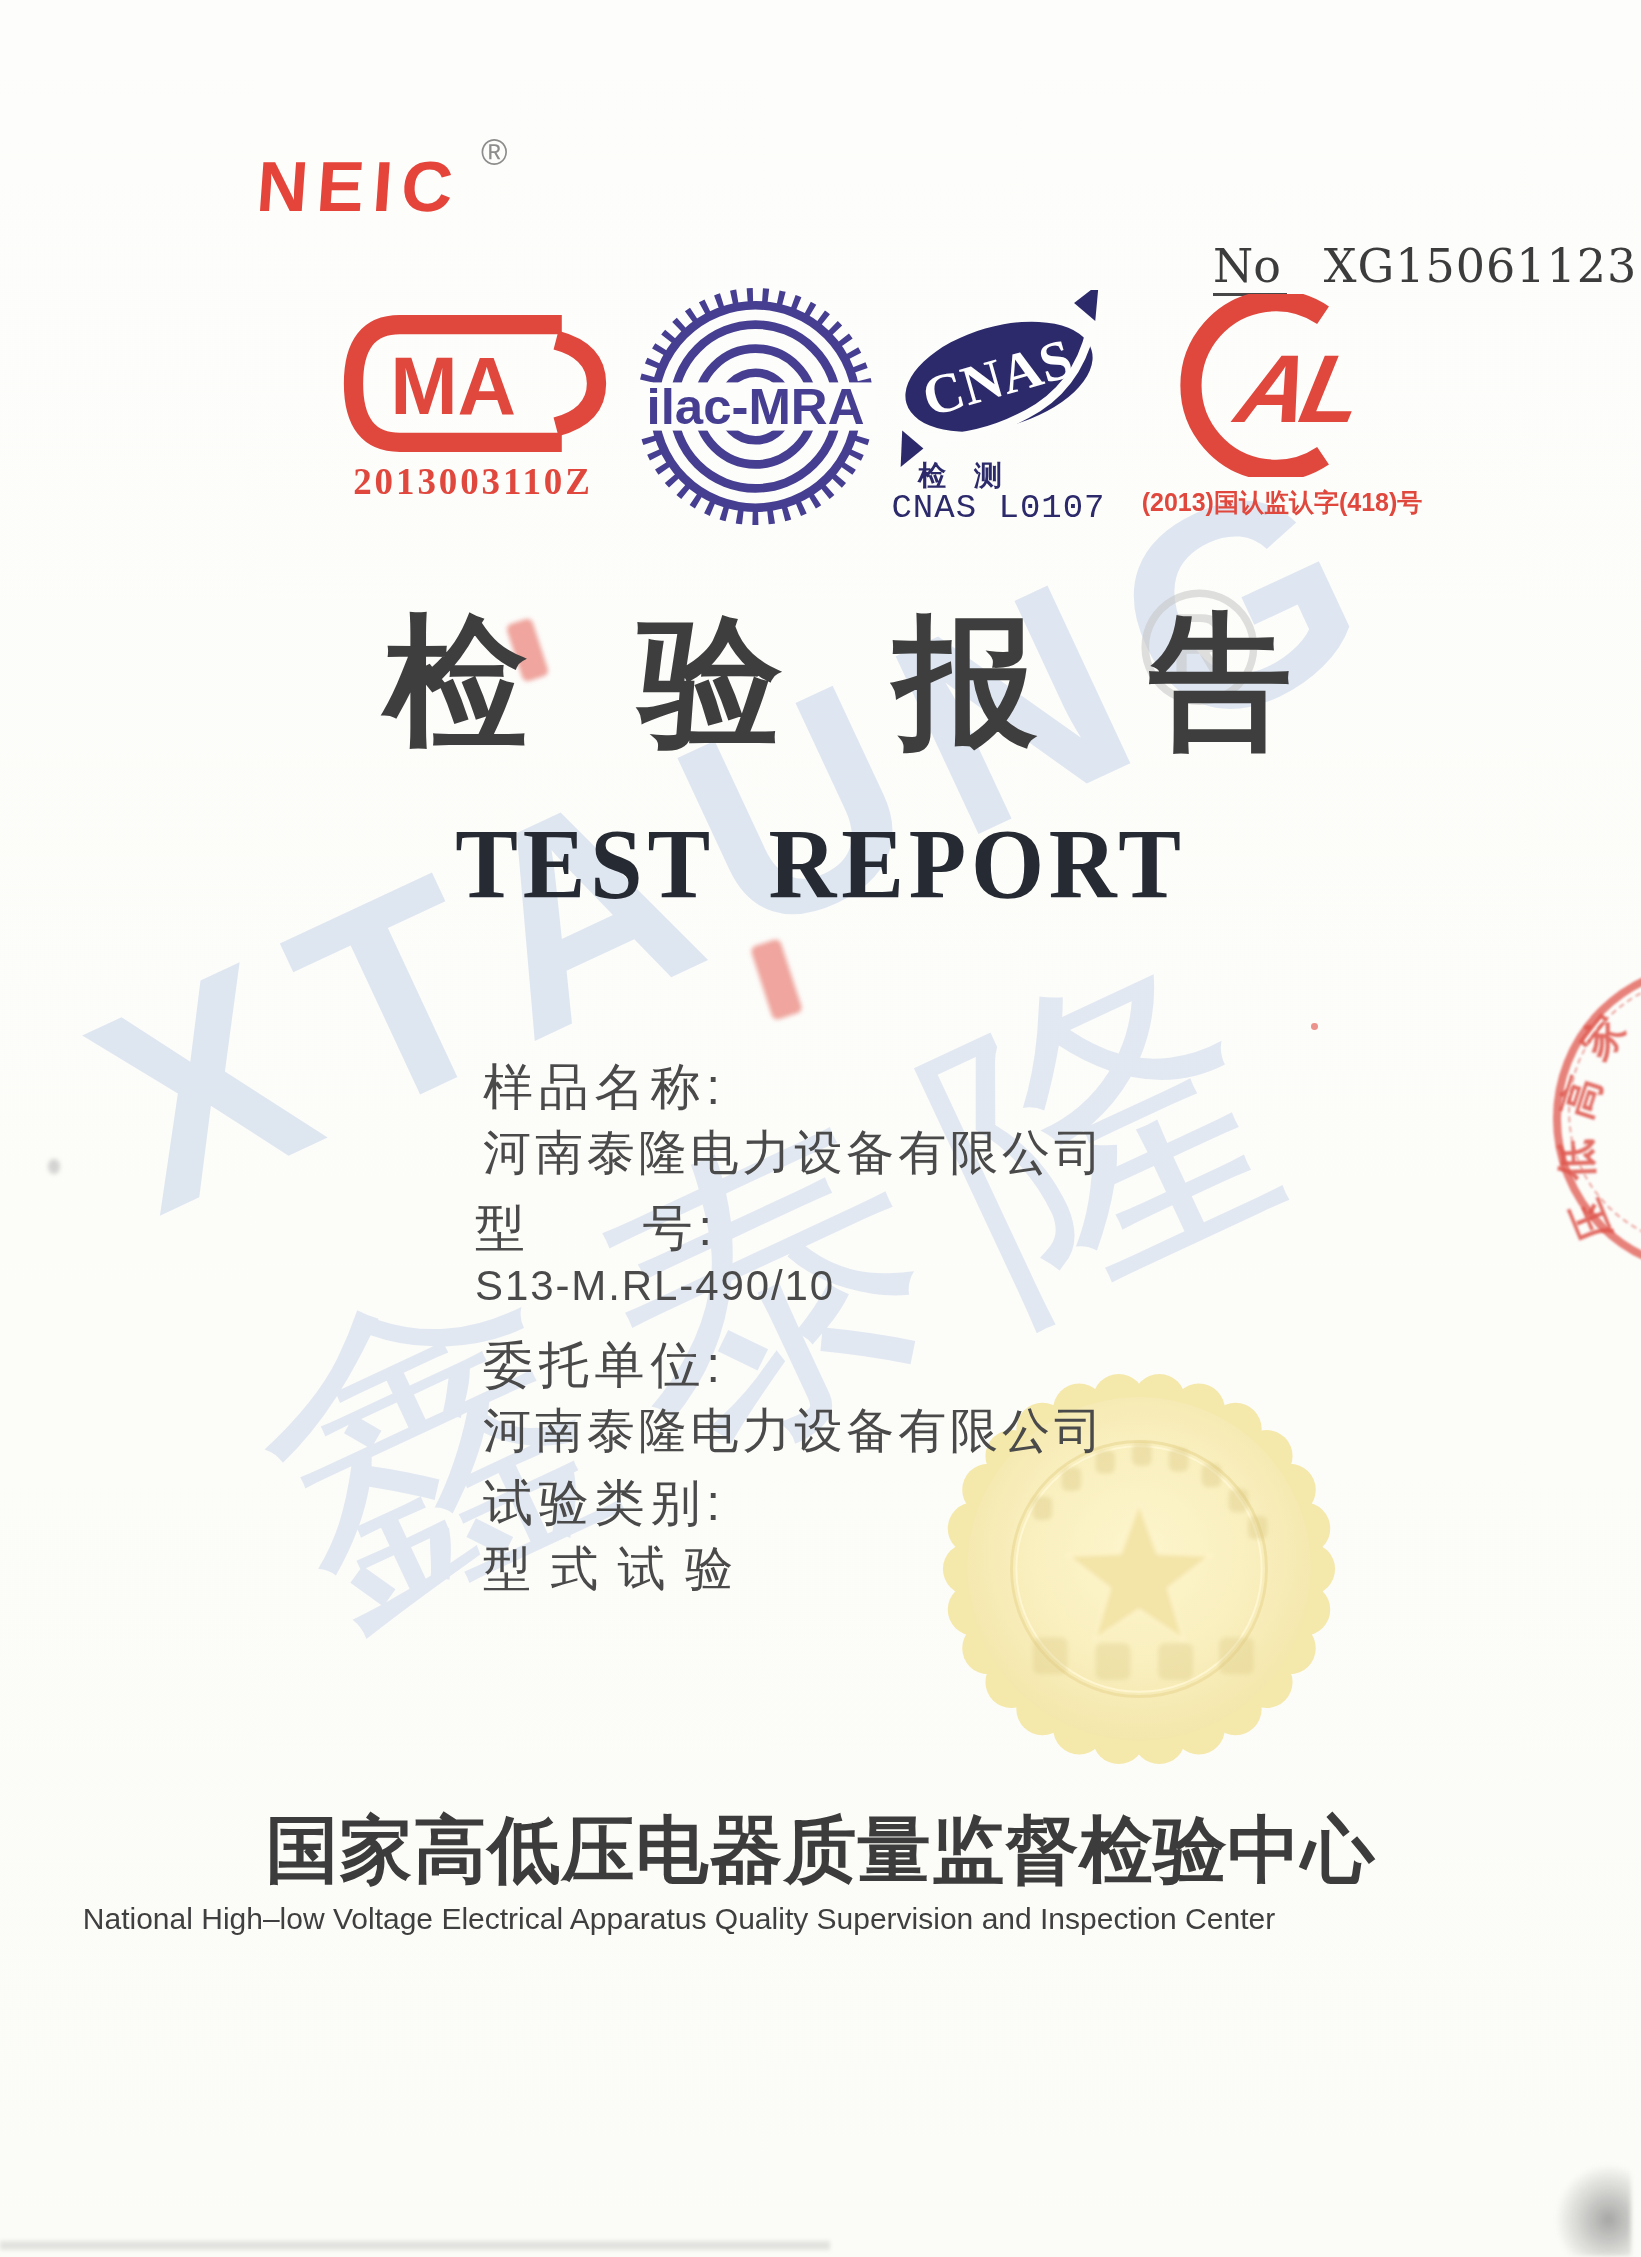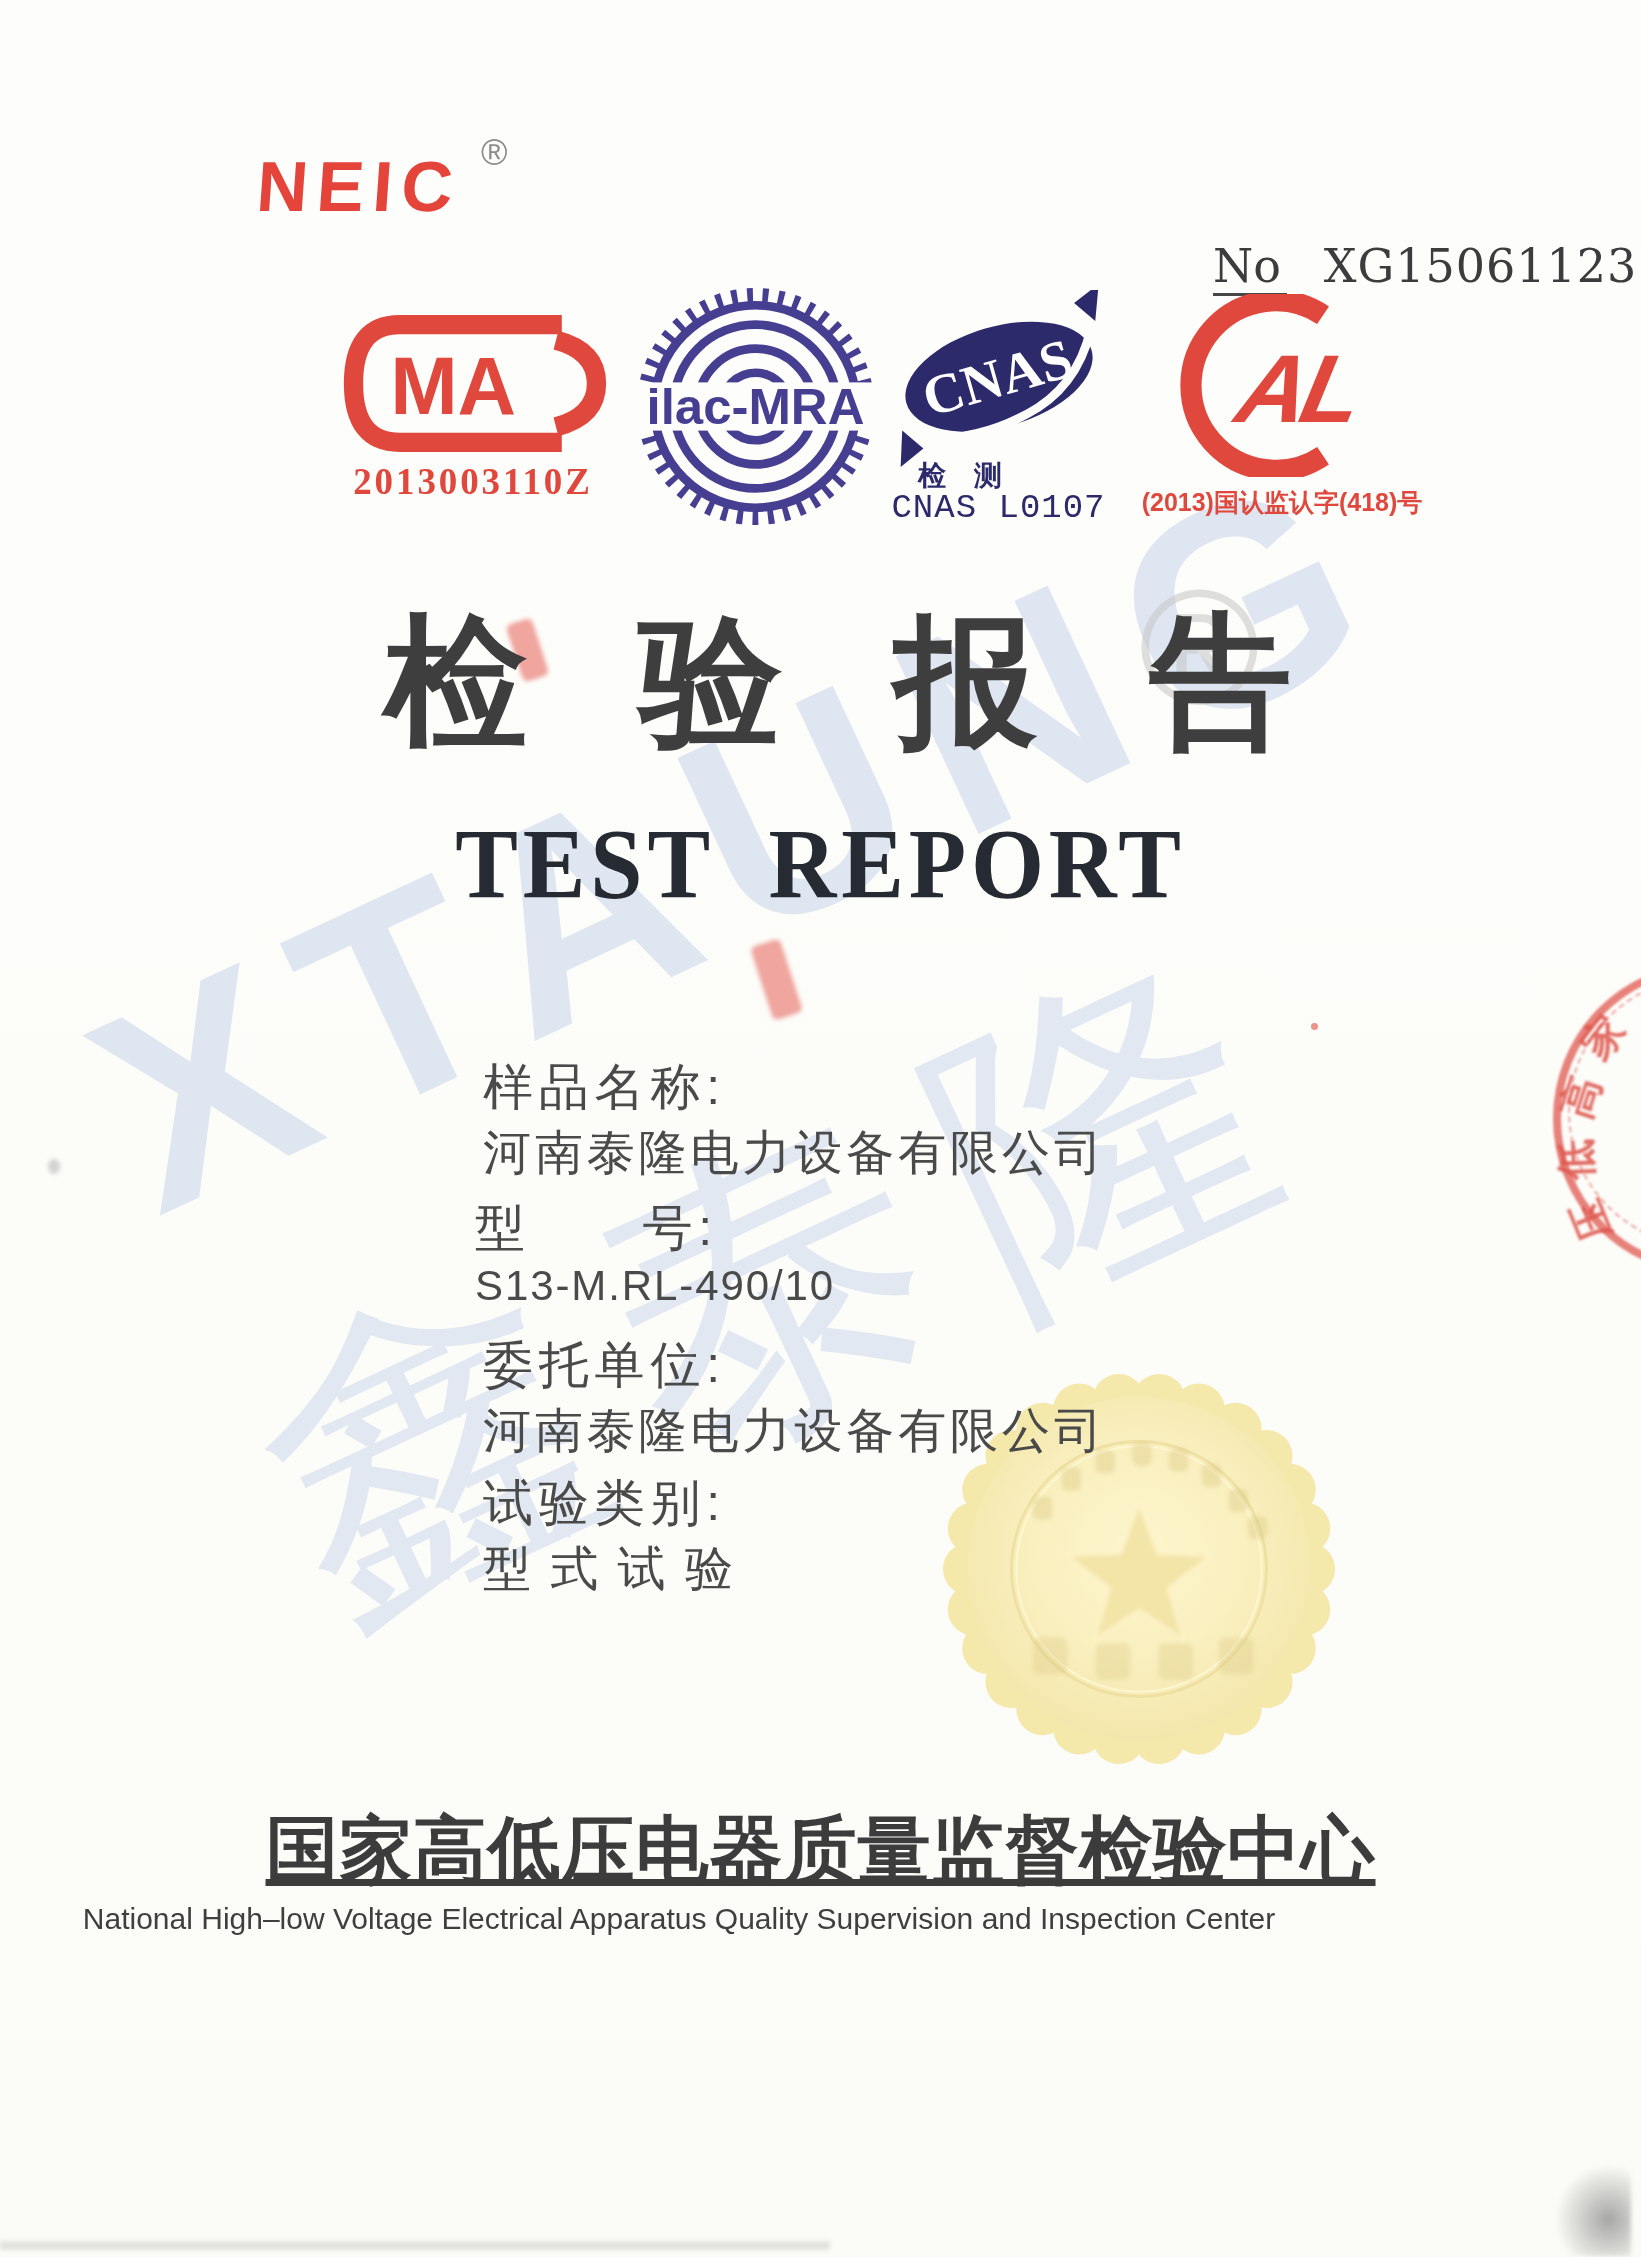--- a/index.html
+++ b/index.html
@@ -66,21 +66,21 @@
         border:2.9px dashed rgba(224,90,80,.5);filter:blur(1.2px);z-index:2;}
   .stamp-char{position:absolute;font-size:41px;font-weight:600;color:rgba(222,85,75,.85);
         filter:blur(1px);z-index:2;font-family:"DejaVu Sans",sans-serif;}
   .sc0{left:1583px;top:1010px;transform:rotate(-52deg);}
   .sc1{left:1561px;top:1070px;transform:rotate(-72deg);}
   .sc2{left:1556px;top:1132px;transform:rotate(-92deg);}
   .sc3{left:1571px;top:1193px;transform:rotate(-112deg);}
 
   
   .org-cn{left:0;top:1813px;width:1641px;text-align:center;font-size:73px;font-weight:700;
-        letter-spacing:1px;color:#3c3c3c;z-index:3;text-decoration:underline;}
+        letter-spacing:1px;color:#3c3c3c;z-index:3;}
   .org-en{left:0;top:1904px;width:1358px;text-align:center;font-size:30px;color:#3f3f3f;
         letter-spacing:0;z-index:3;}
 
   
   .speck-red{left:1311px;top:1023px;width:6.8px;height:6.8px;border-radius:50%;
         background:rgba(220,60,50,.55);z-index:3;}
   .speck-gray{left:48px;top:1159px;width:11.6px;height:15.4px;border-radius:50%;
         background:rgba(150,150,150,.4);filter:blur(1.9px);z-index:3;}
   .smudge-br{left:1556px;top:2165px;width:75px;height:91px;
         background:radial-gradient(ellipse at 70% 60%,rgba(110,110,110,.6),rgba(160,160,160,0) 72%);

